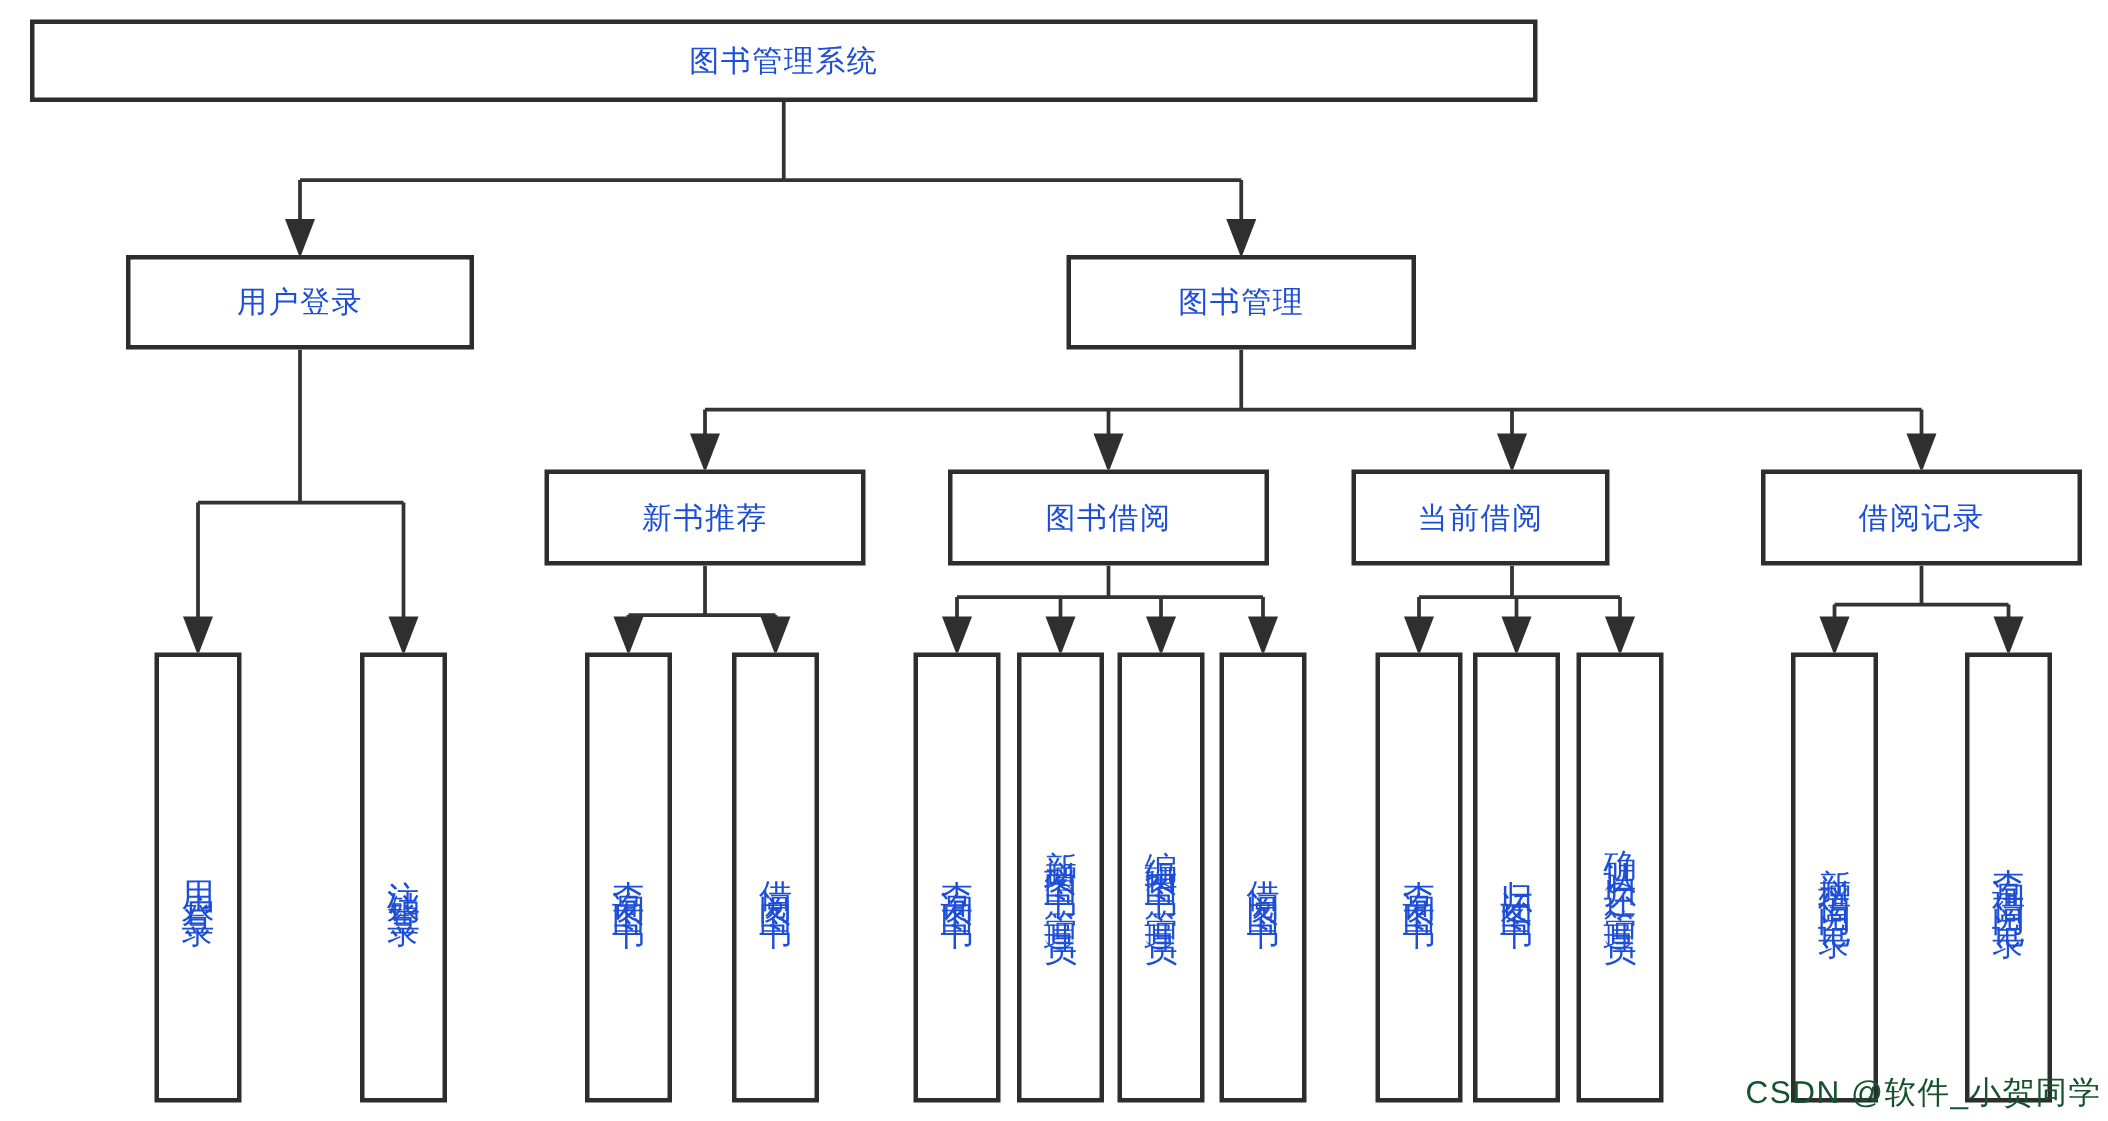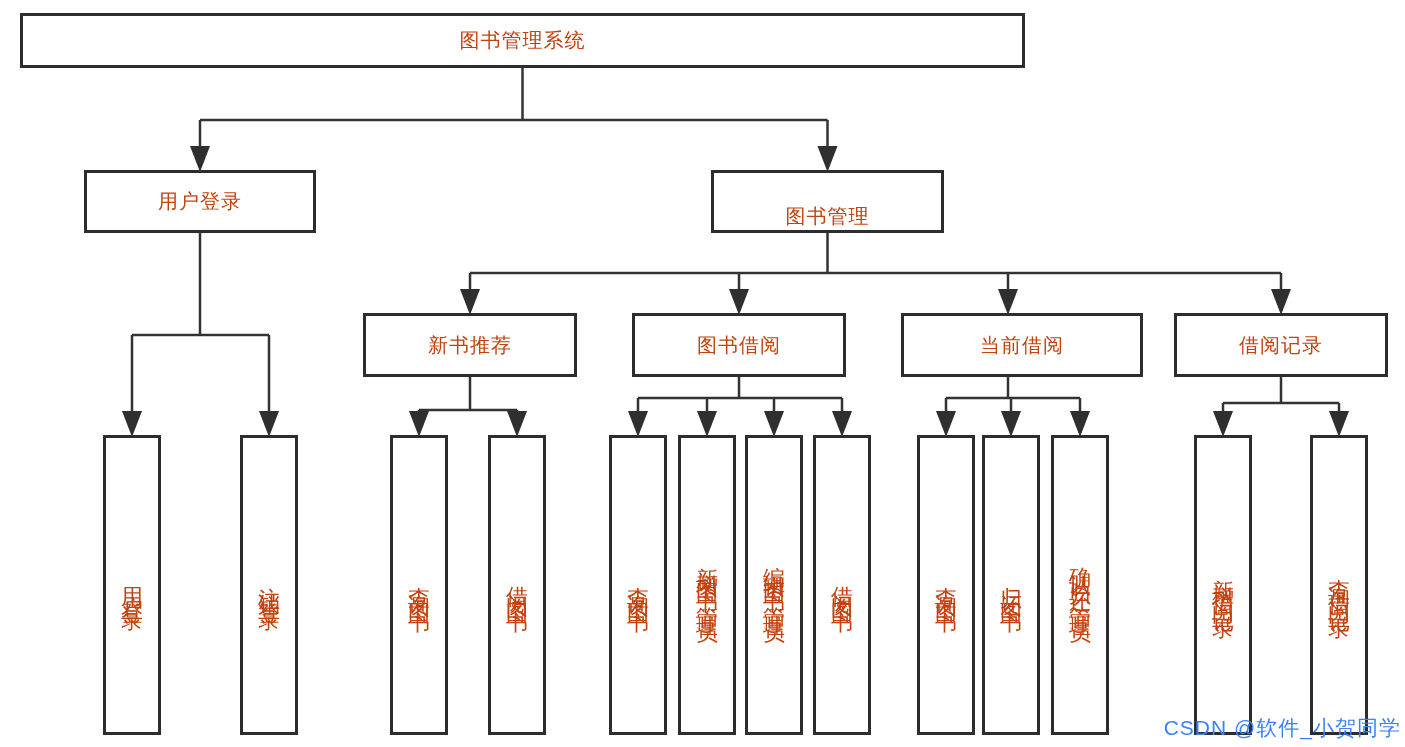--- a/index.html
+++ b/index.html
@@ -23,21 +23,21 @@
     z-index: 1;
   }
   .node {
     position: absolute;
     box-sizing: border-box;
     background: #ffffff;
     border: 3px solid #2d2d2d;
     display: flex;
     align-items: center;
     justify-content: center;
-    color: #c2410c;
+    color: #1d4ed8;
     z-index: 2;
   }
   .hnode {
     font-size: 20px;
     letter-spacing: 1px;
     white-space: nowrap;
   }
   .leaf {
     width: 58px;
     height: 300px;
@@ -49,21 +49,21 @@
     font-size: 22px;
     letter-spacing: 8px;
     line-height: 1;
     white-space: nowrap;
   }
   .watermark {
     position: absolute;
     right: 4px;
     bottom: 5px;
     font-size: 21px;
-    color: #3b82f6;
+    color: #14532d;
     letter-spacing: 1px;
     z-index: 3;
     white-space: nowrap;
   }
   .cline { stroke: #333333; stroke-width: 2.5; fill: none; }
   .ahead { fill: #2f2f2f; stroke: none; }
 </style>
 </head>
 <body>
 
@@ -105,31 +105,31 @@
     <polygon class="ahead" points="1329,411 1349,411 1339,437"></polygon>
   </svg>
 
   <div class="node hnode" style="left:20px; top:13px; width:1005px; height:55px;">
     <span>图书管理系统</span>
   </div>
 
   <div class="node hnode" style="left:84px; top:170px; width:232px; height:63px;">
     <span>用户登录</span>
   </div>
-  <div class="node hnode" style="left:711px; top:170px; width:233px; height:63px;align-items:flex-end;">
+  <div class="node hnode" style="left:711px; top:170px; width:233px; height:63px;">
     <span>图书管理</span>
   </div>
 
   <div class="node hnode" style="left:632px; top:313px; width:214px; height:64px;">
     <span>图书借阅</span>
   </div>
   <div class="node hnode" style="left:363px; top:313px; width:214px; height:64px;">
     <span>新书推荐</span>
   </div>
-  <div class="node hnode" style="left:901px; top:313px; width:242px; height:64px;">
+  <div class="node hnode" style="left:901px; top:313px; width:172px; height:64px;">
     <span>当前借阅</span>
   </div>
   <div class="node hnode" style="left:1174px; top:313px; width:214px; height:64px;">
     <span>借阅记录</span>
   </div>
 
   <div class="node leaf" style="left:103px;">
     <span class="vtext">用户登录</span>
   </div>
   <div class="node leaf" style="left:240px;">

